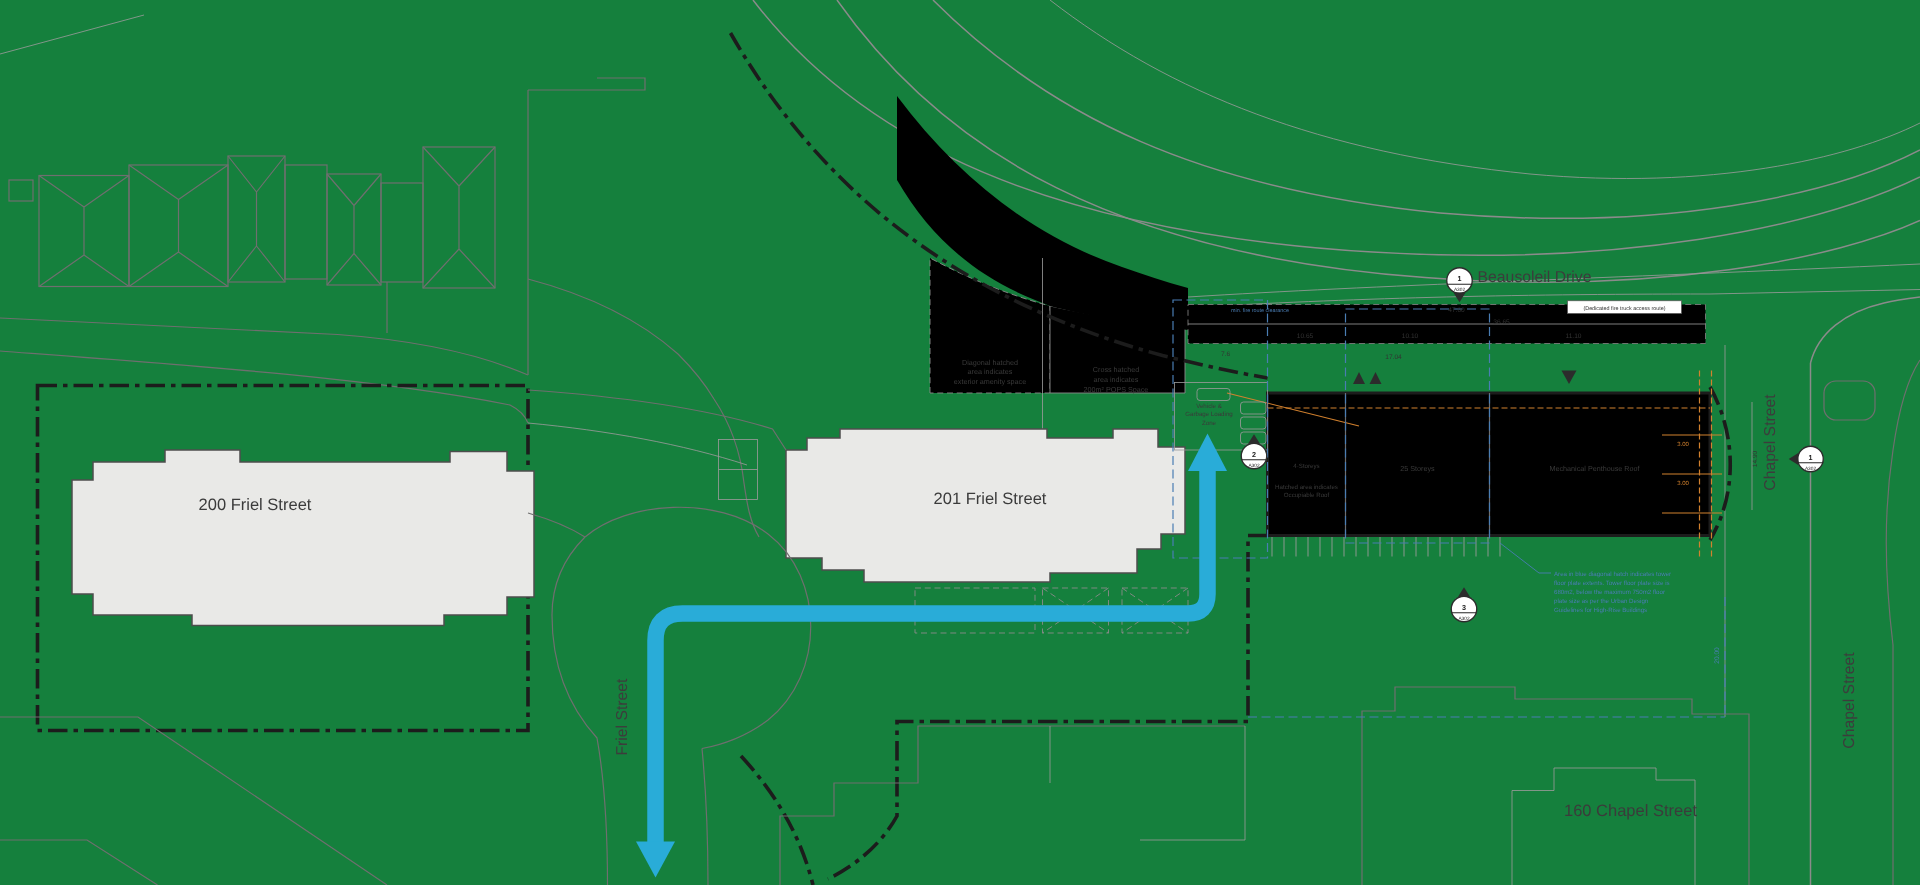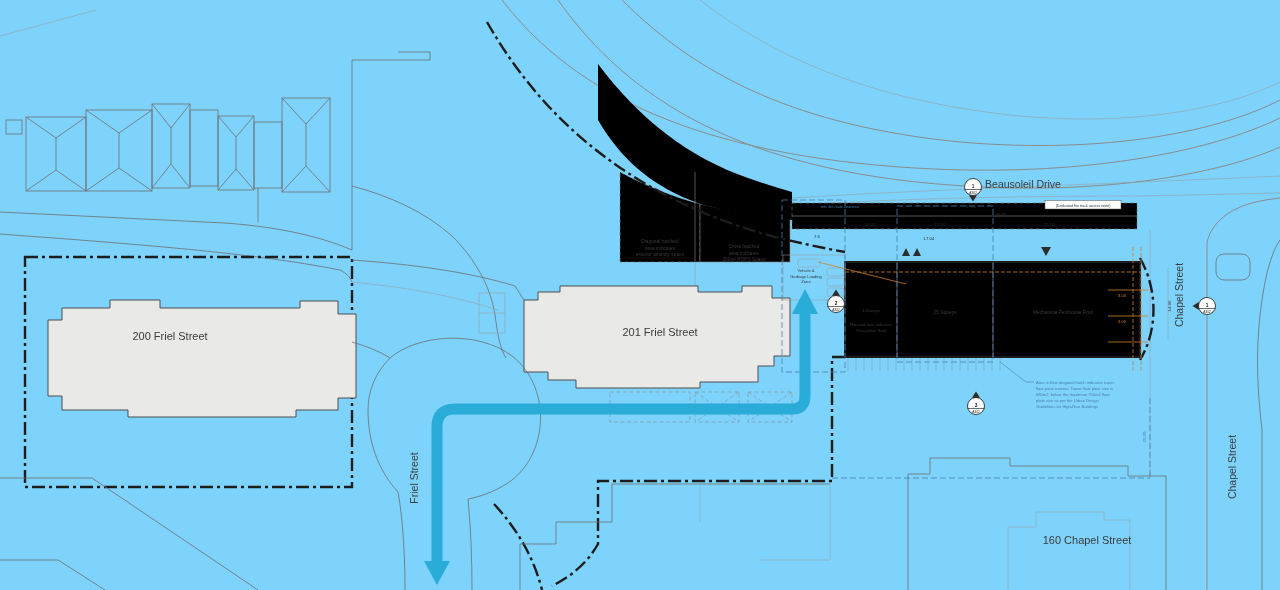--- a/index.html
+++ b/index.html
@@ -1,16 +1,16 @@
 <!DOCTYPE html>
 <html style="--arrow_cyan: #29ACD8; --accent_orange: #D2812E; --note_blue: #4A7DB3; --building_fill: #E9E9E7; --line_gray: #6F6F6F; --boundary_black: #1C1C1C; --hatch_gray: #B2B2B2;"><head>
 <meta charset="utf-8">
 <style>
   html,body{margin:0;padding:0;background:#fff;}
-  #plan-wrap{width:1280px;height:590px;background:#7dd3fc;position:relative;overflow:hidden;}
+  #plan-wrap{width:1280px;height:590px;background:#15803d;position:relative;overflow:hidden;}
   svg{display:block;}
   svg text{font-family:"Liberation Sans", sans-serif;}
   .t-street{font-size:10.5px;fill:#3c3c3c;}
   .t-bldg{font-size:11px;fill:#3b3b3b;}
   .t-note{font-size:4.8px;fill:#3a3a3a;}
   .t-note-sm{font-size:4.1px;fill:#3a3a3a;}
   .t-dim{font-size:4.4px;fill:#333;}
   .t-tiny{font-size:3.6px;fill:#333;}
   .t-blue{fill:var(--note_blue);}
   .t-orange{fill:var(--accent_orange);font-size:4px;}

